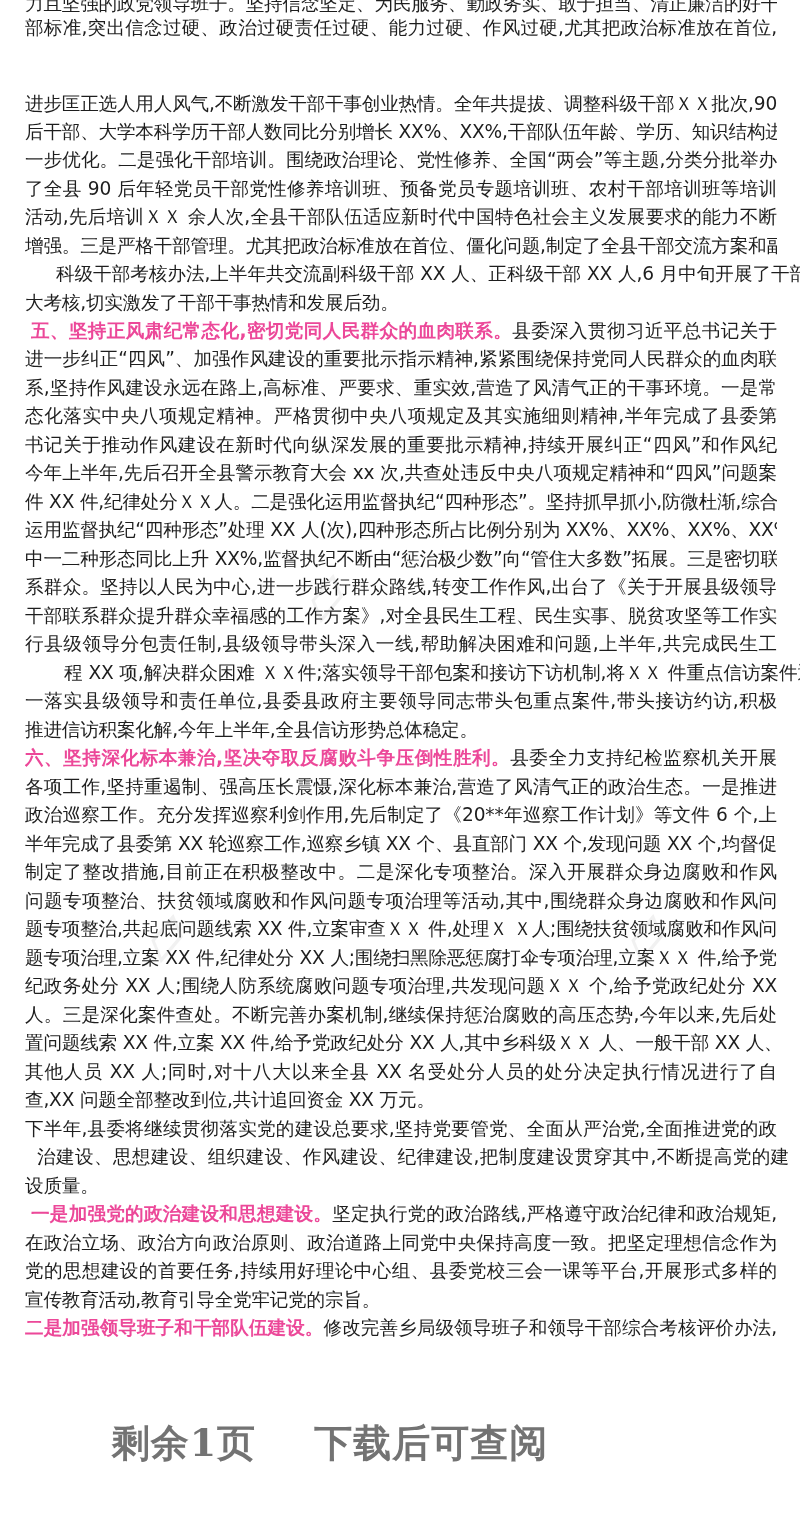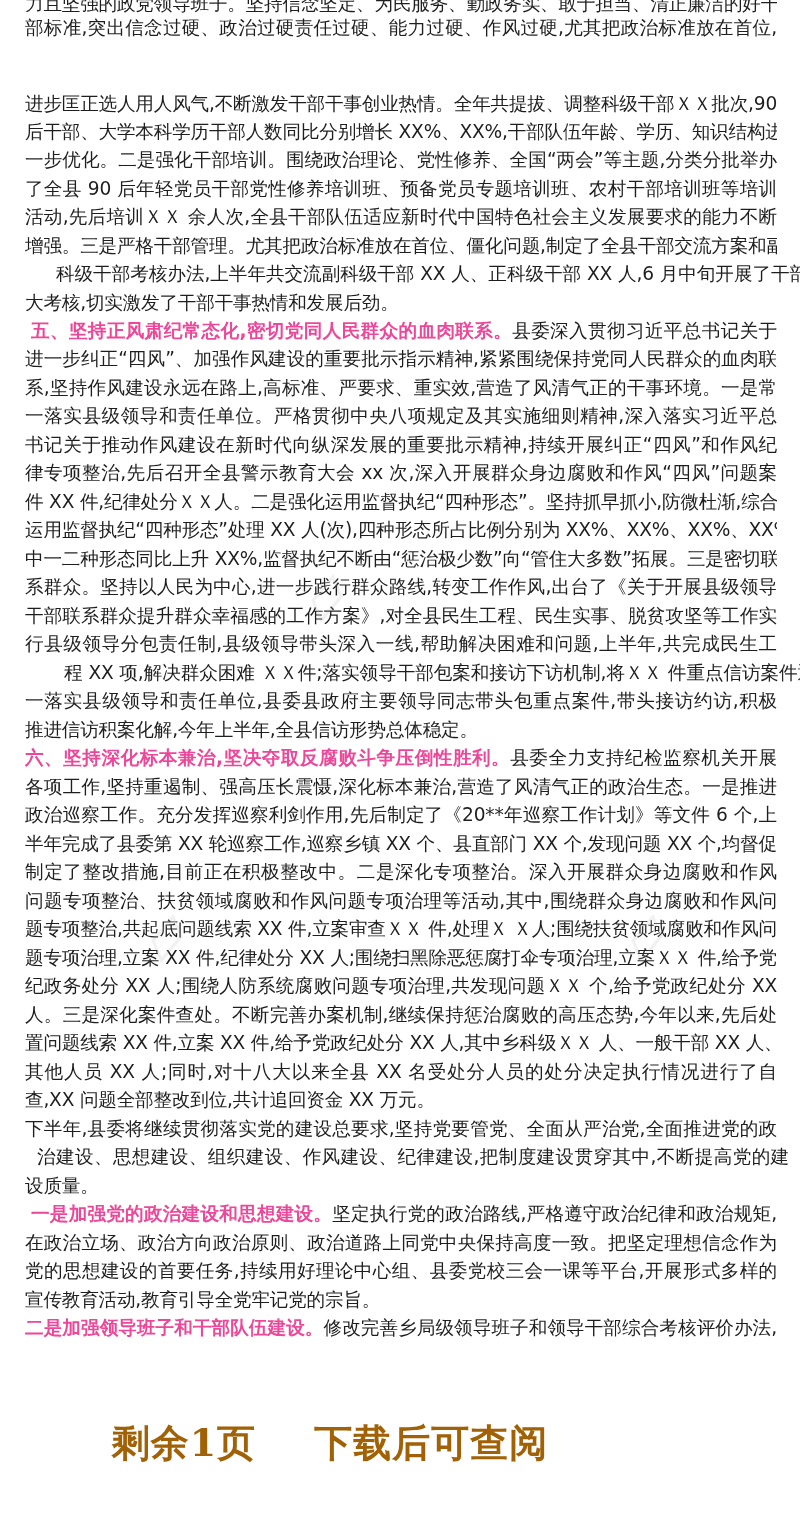--- a/index.html
+++ b/index.html
@@ -19,21 +19,21 @@
   }
   .line.last { text-align-last: left; }
   .line.indent { left: 31px; width: 746px; }
   .b { font-weight: bold; color: #ec4899; }
   .watermark {
     position: absolute; color: rgba(180,180,180,0.18); font-size: 60px;
     transform: rotate(-50deg); pointer-events: none; font-weight: bold;
   }
   .more {
     position: absolute; left: 0; width: 660px; top: 1418px; height: 60px;
-    text-align: center; font-size: 38px; font-weight: bold; color: #a16207;
+    text-align: center; font-size: 38px; font-weight: bold; color: #737373;
     font-family: "DejaVu Serif", "Liberation Serif", serif;
     letter-spacing: 1px;
   }
   .more span { margin: 0 22px; }
 </style>
 </head>
 <body>
 
 <div class="page">
   <div id="lines">
@@ -43,23 +43,23 @@
       <div class="line" style="top: 118px;"><span>后干部、大学本科学历干部人数同比分别增长 XX%、XX%,干部队伍年龄、学历、知识结构进</span></div>
       <div class="line" style="top: 146px;"><span>一步优化。二是强化干部培训。围绕政治理论、党性修养、全国“两会”等主题,分类分批举办</span></div>
       <div class="line" style="top: 175px;"><span>了全县 90 后年轻党员干部党性修养培训班、预备党员专题培训班、农村干部培训班等培训</span></div>
       <div class="line" style="top: 203px;"><span>活动,先后培训ＸＸ 余人次,全县干部队伍适应新时代中国特色社会主义发展要求的能力不断</span></div>
       <div class="line" style="top: 232px;"><span>增强。三是严格干部管理。尤其把政治标准放在首位、僵化问题,制定了全县干部交流方案和副</span></div>
       <div class="line" style="top: 260px; margin-left: 31px;"><span>科级干部考核办法,上半年共交流副科级干部 XX 人、正科级干部 XX 人,6 月中旬开展了干部</span></div>
       <div class="line last" style="top: 289px;"><span>大考核,切实激发了干部干事热情和发展后劲。</span></div>
       <div class="line indent" style="top: 317px;"><span class="b">五、坚持正风肃纪常态化,密切党同人民群众的血肉联系。</span><span>县委深入贯彻习近平总书记关于</span></div>
       <div class="line" style="top: 345px;"><span>进一步纠正“四风”、加强作风建设的重要批示指示精神,紧紧围绕保持党同人民群众的血肉联</span></div>
       <div class="line" style="top: 374px;"><span>系,坚持作风建设永远在路上,高标准、严要求、重实效,营造了风清气正的干事环境。一是常</span></div>
-      <div class="line" style="top: 402px;"><span>一落实县级领导和责任单位。严格贯彻中央八项规定及其实施细则精神,深入落实习近平总</span></div>
+      <div class="line" style="top: 402px;"><span>态化落实中央八项规定精神。严格贯彻中央八项规定及其实施细则精神,半年完成了县委第</span></div>
       <div class="line" style="top: 431px;"><span>书记关于推动作风建设在新时代向纵深发展的重要批示精神,持续开展纠正“四风”和作风纪</span></div>
-      <div class="line" style="top: 459px;"><span>律专项整治,先后召开全县警示教育大会 xx 次,深入开展群众身边腐败和作风“四风”问题案</span></div>
+      <div class="line" style="top: 459px;"><span>今年上半年,先后召开全县警示教育大会 xx 次,共查处违反中央八项规定精神和“四风”问题案</span></div>
       <div class="line" style="top: 488px;"><span>件 XX 件,纪律处分ＸＸ人。二是强化运用监督执纪“四种形态”。坚持抓早抓小,防微杜渐,综合</span></div>
       <div class="line" style="top: 516px;"><span>运用监督执纪“四种形态”处理 XX 人(次),四种形态所占比例分别为 XX%、XX%、XX%、XX%,其</span></div>
       <div class="line" style="top: 545px;"><span>中一二种形态同比上升 XX%,监督执纪不断由“惩治极少数”向“管住大多数”拓展。三是密切联</span></div>
       <div class="line" style="top: 573px;"><span>系群众。坚持以人民为中心,进一步践行群众路线,转变工作作风,出台了《关于开展县级领导</span></div>
       <div class="line" style="top: 602px;"><span>干部联系群众提升群众幸福感的工作方案》,对全县民生工程、民生实事、脱贫攻坚等工作实</span></div>
       <div class="line" style="top: 630px;"><span>行县级领导分包责任制,县级领导带头深入一线,帮助解决困难和问题,上半年,共完成民生工</span></div>
       <div class="line" style="top: 659px; margin-left: 39px;"><span>程 XX 项,解决群众困难 ＸＸ件;落实领导干部包案和接访下访机制,将ＸＸ 件重点信访案件逐</span></div>
       <div class="line" style="top: 687px;"><span>一落实县级领导和责任单位,县委县政府主要领导同志带头包重点案件,带头接访约访,积极</span></div>
       <div class="line last" style="top: 716px;"><span>推进信访积案化解,今年上半年,全县信访形势总体稳定。</span></div>
       <div class="line" style="top: 744px;"><span class="b">六、坚持深化标本兼治,坚决夺取反腐败斗争压倒性胜利。</span><span>县委全力支持纪检监察机关开展</span></div>

